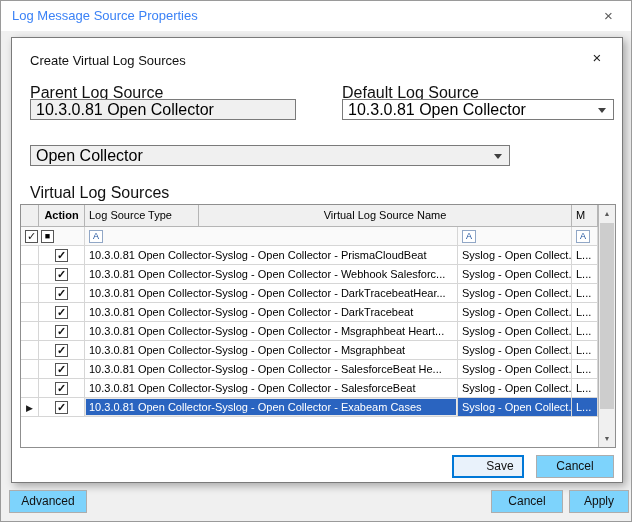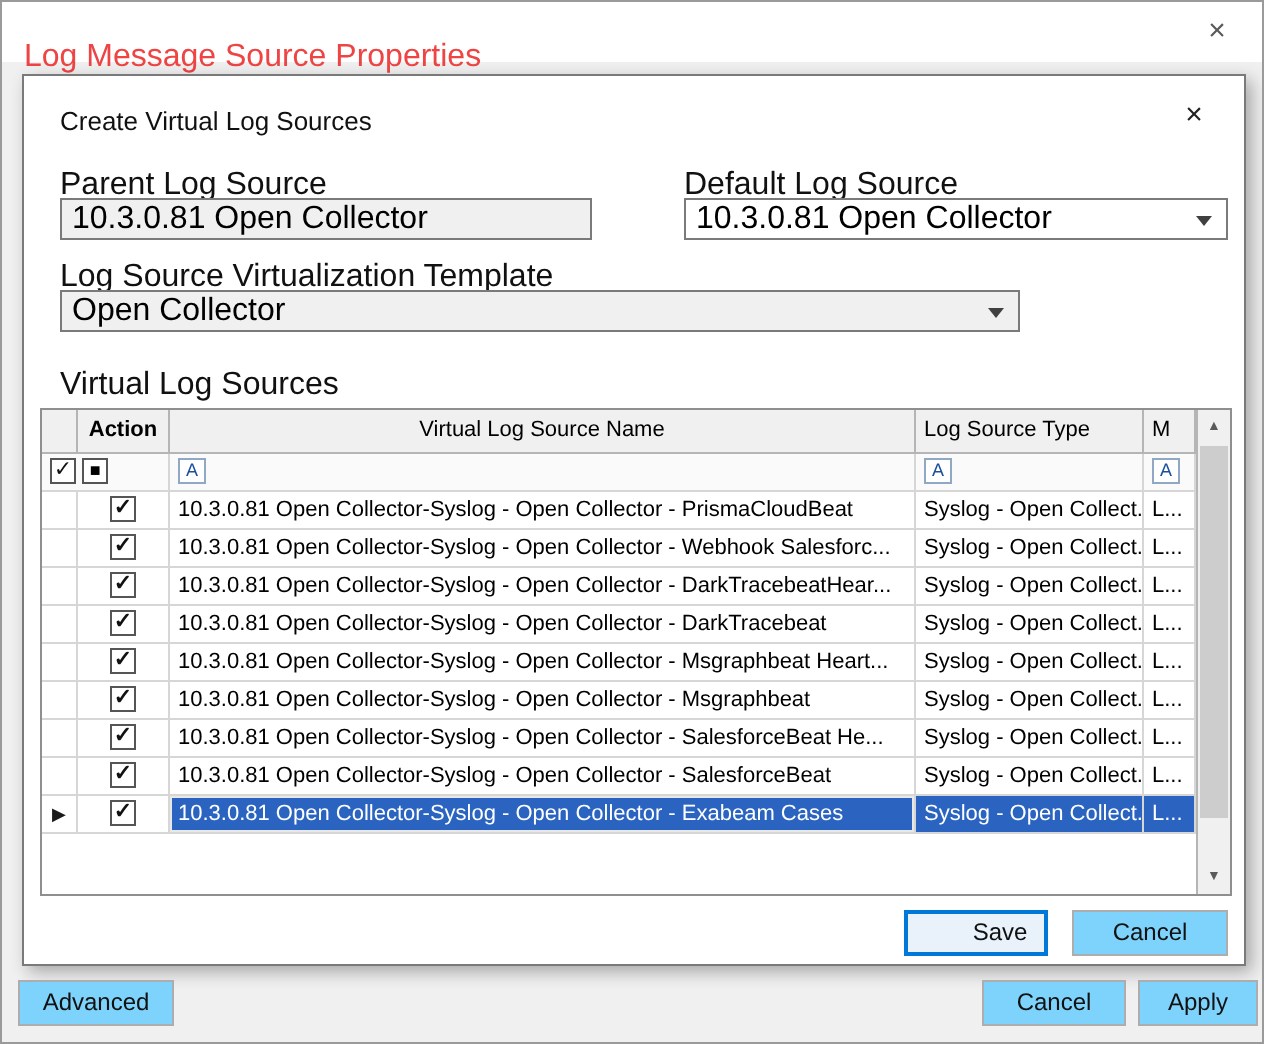--- a/index.html
+++ b/index.html
@@ -1,19 +1,19 @@
 <!DOCTYPE html>
 <html><head>
 <meta charset="utf-8">
 <style>
   * { box-sizing: border-box; margin: 0; padding: 0; }
   html,body { width:632px; height:522px; background:#d9d9d9; font-family:"Liberation Sans", sans-serif; }
   .window { position:absolute; left:0; top:0; width:632px; height:522px; background:#f0f0f0; border:1px solid #9a9a9a; overflow:hidden; }
   .titlebar { position:absolute; left:0; top:0; right:0; height:30px; background:#ffffff; }
-  .titlebar-text { position:absolute; left:11px; top:13px; line-height:30px; font-size:16px; color:#ef4444; }
+  .titlebar-text { position:absolute; left:11px; top:0; line-height:30px; font-size:13px; color:#3b82f6; }
   .titlebar-close { position:absolute; right:0; top:0; width:45px; height:30px; line-height:30px; text-align:center; font-size:15px; color:#5a5a5a; cursor:default; }
 
   .dialog { position:absolute; left:10px; top:36px; width:612px; height:446px; background:#ffffff; border:1px solid #7a7a7a; box-shadow:3px 3px 8px rgba(0,0,0,0.30); }
   .dlg-title { position:absolute; left:18px; top:15px; font-size:13px; color:#111; }
   .dlg-close { position:absolute; right:14px; top:9px; width:22px; height:22px; line-height:22px; text-align:center; font-size:15px; color:#222; cursor:default; }
 
   .lbl { position:absolute; font-size:16px; color:#111; }
   .lbl-parent { left:18px; top:46px; }
   .lbl-default { left:330px; top:46px; }
   .lbl-template { left:18px; top:92px; }
@@ -78,36 +78,35 @@
 
     <span class="lbl lbl-parent">Parent Log Source</span>
     <div class="textbox tb-parent">10.3.0.81 Open Collector</div>
 
     <span class="lbl lbl-default">Default Log Source</span>
     <div class="combo cb-default">
       <span>10.3.0.81 Open Collector</span>
       <span class="chevron"></span>
     </div>
 
-    <span class="lbl lbl-template">Log Source Virtualization Template</span>
     <div class="combo cb-template">
       <span>Open Collector</span>
       <span class="chevron"></span>
     </div>
 
     <span class="lbl lbl-vls">Virtual Log Sources</span>
 
     <div class="grid">
       <div class="g-body">
 
         <div class="g-row g-head">
           <div class="cell c-rh"></div>
           <div class="cell c-act hd-center">Action</div>
+          <div class="cell c-type">Log Source Type</div>
           <div class="cell c-name hd-center">Virtual Log Source Name</div>
-          <div class="cell c-type">Log Source Type</div>
           <div class="cell c-m">M</div>
         </div>
 
         <div class="g-row g-filter">
           <div class="cell c-actw">
             <span class="cb"><span class="mark">✓</span></span>
             <span class="cb"><span class="sq">■</span></span>
           </div>
           <div class="cell c-name"><span class="filter-a">A</span></div>
           <div class="cell c-type"><span class="filter-a">A</span></div>

